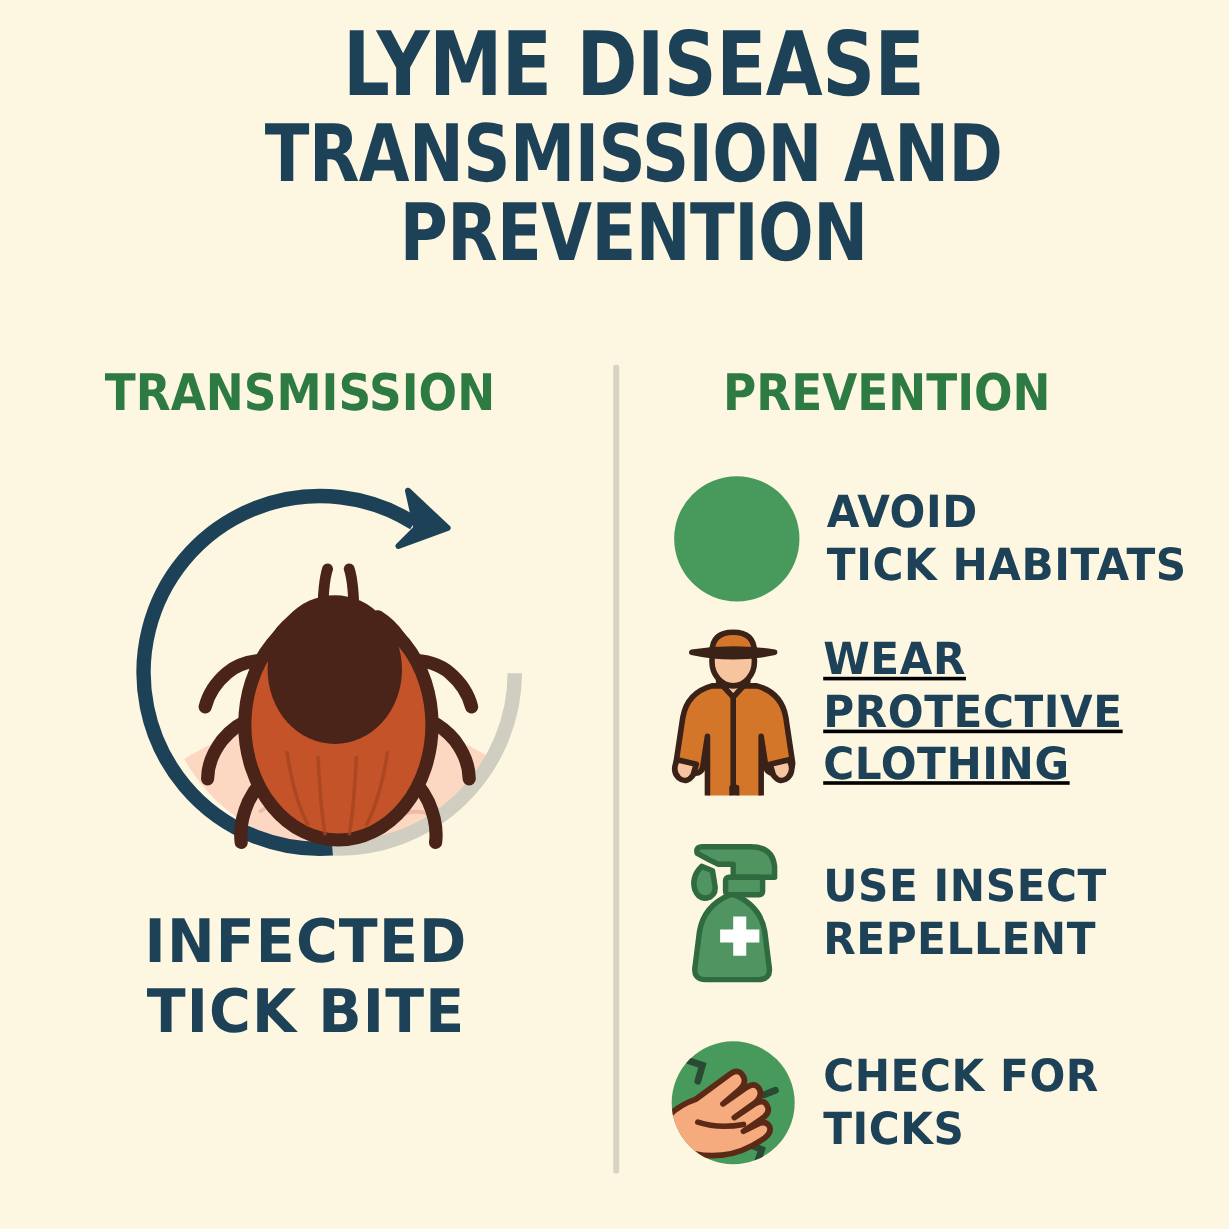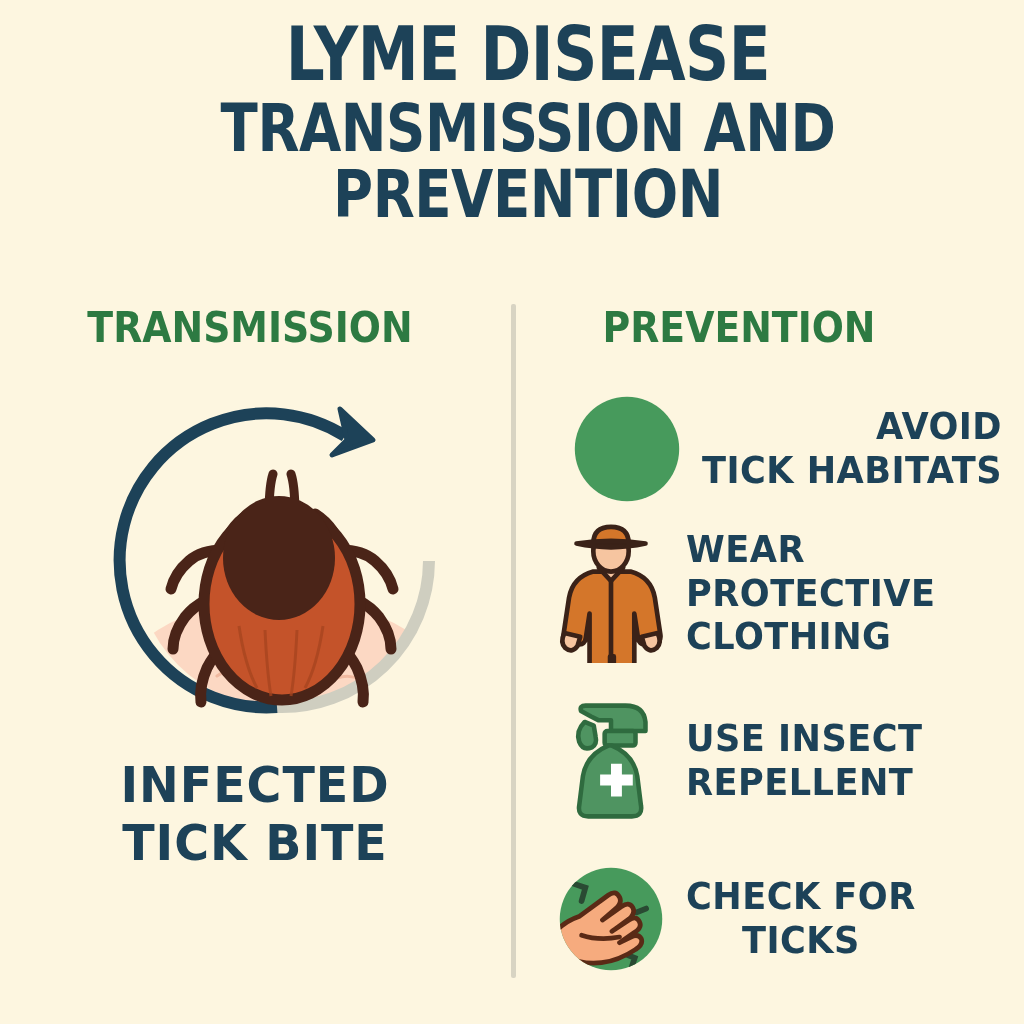--- a/index.html
+++ b/index.html
@@ -127,24 +127,24 @@
     color: #1d4258;
     font-size: 37px;
     font-weight: 700;
     line-height: 1.18;
     text-transform: uppercase;
     font-family: "DejaVu Sans", sans-serif;
     letter-spacing: 0.5px;
     transform: scaleX(0.95);
     transform-origin: left center;
   }
-  .item-0 { top: 10px;  left: 16px; text-align: right; }
-  .item-1 { top: 148px; left: 0; }
+  .item-0 { top: 10px;  left: 3px; }
+  .item-1 { top: 148px; left: 0; text-decoration: underline; }
   .item-2 { top: 322px; left: 0; justify-content: center; }
-  .item-3 { top: 480px; left: 0; text-align: center; }
+  .item-3 { top: 480px; left: 0; }
 </style>
 </head>
 <body>
 
 <div class="poster">
 
   <div class="title-block">
     <div class="title-line title-line-1">LYME DISEASE</div>
     <div class="title-line title-line-2">TRANSMISSION AND</div>
     <div class="title-line title-line-3">PREVENTION</div>

